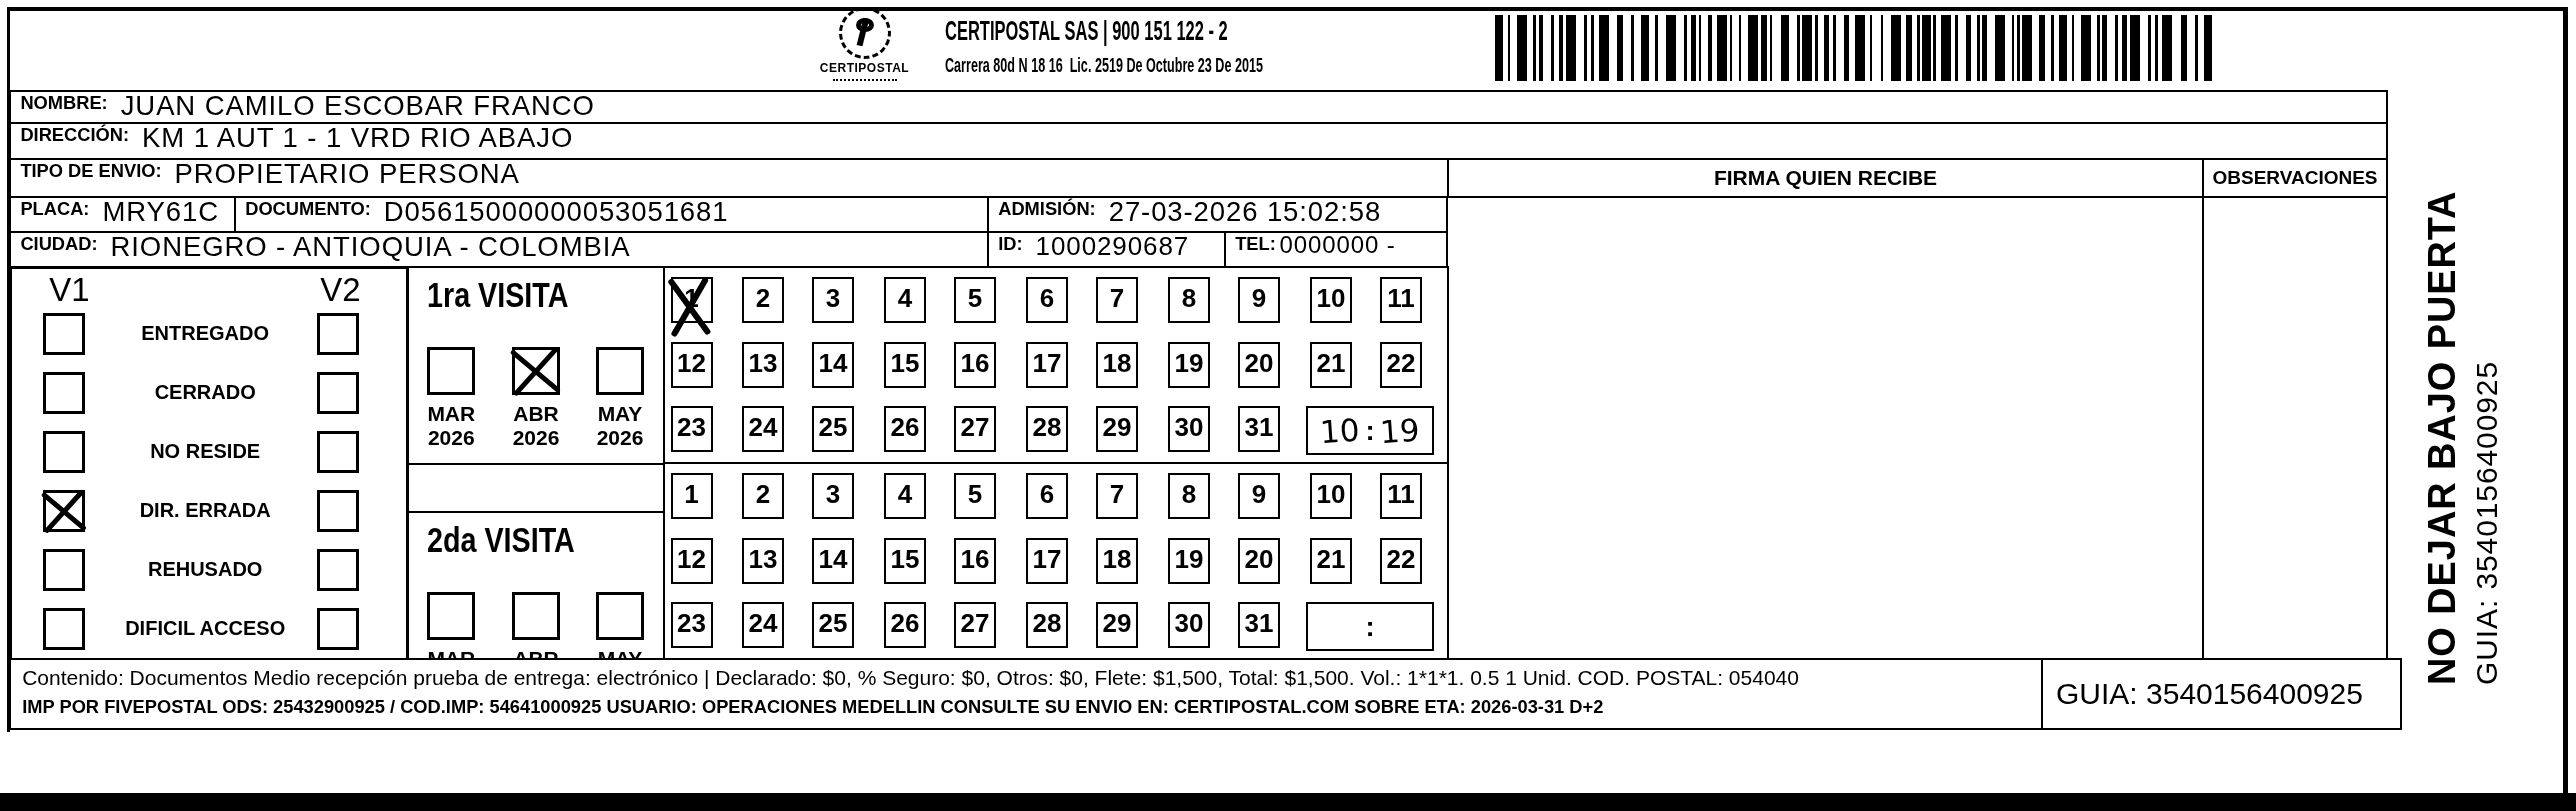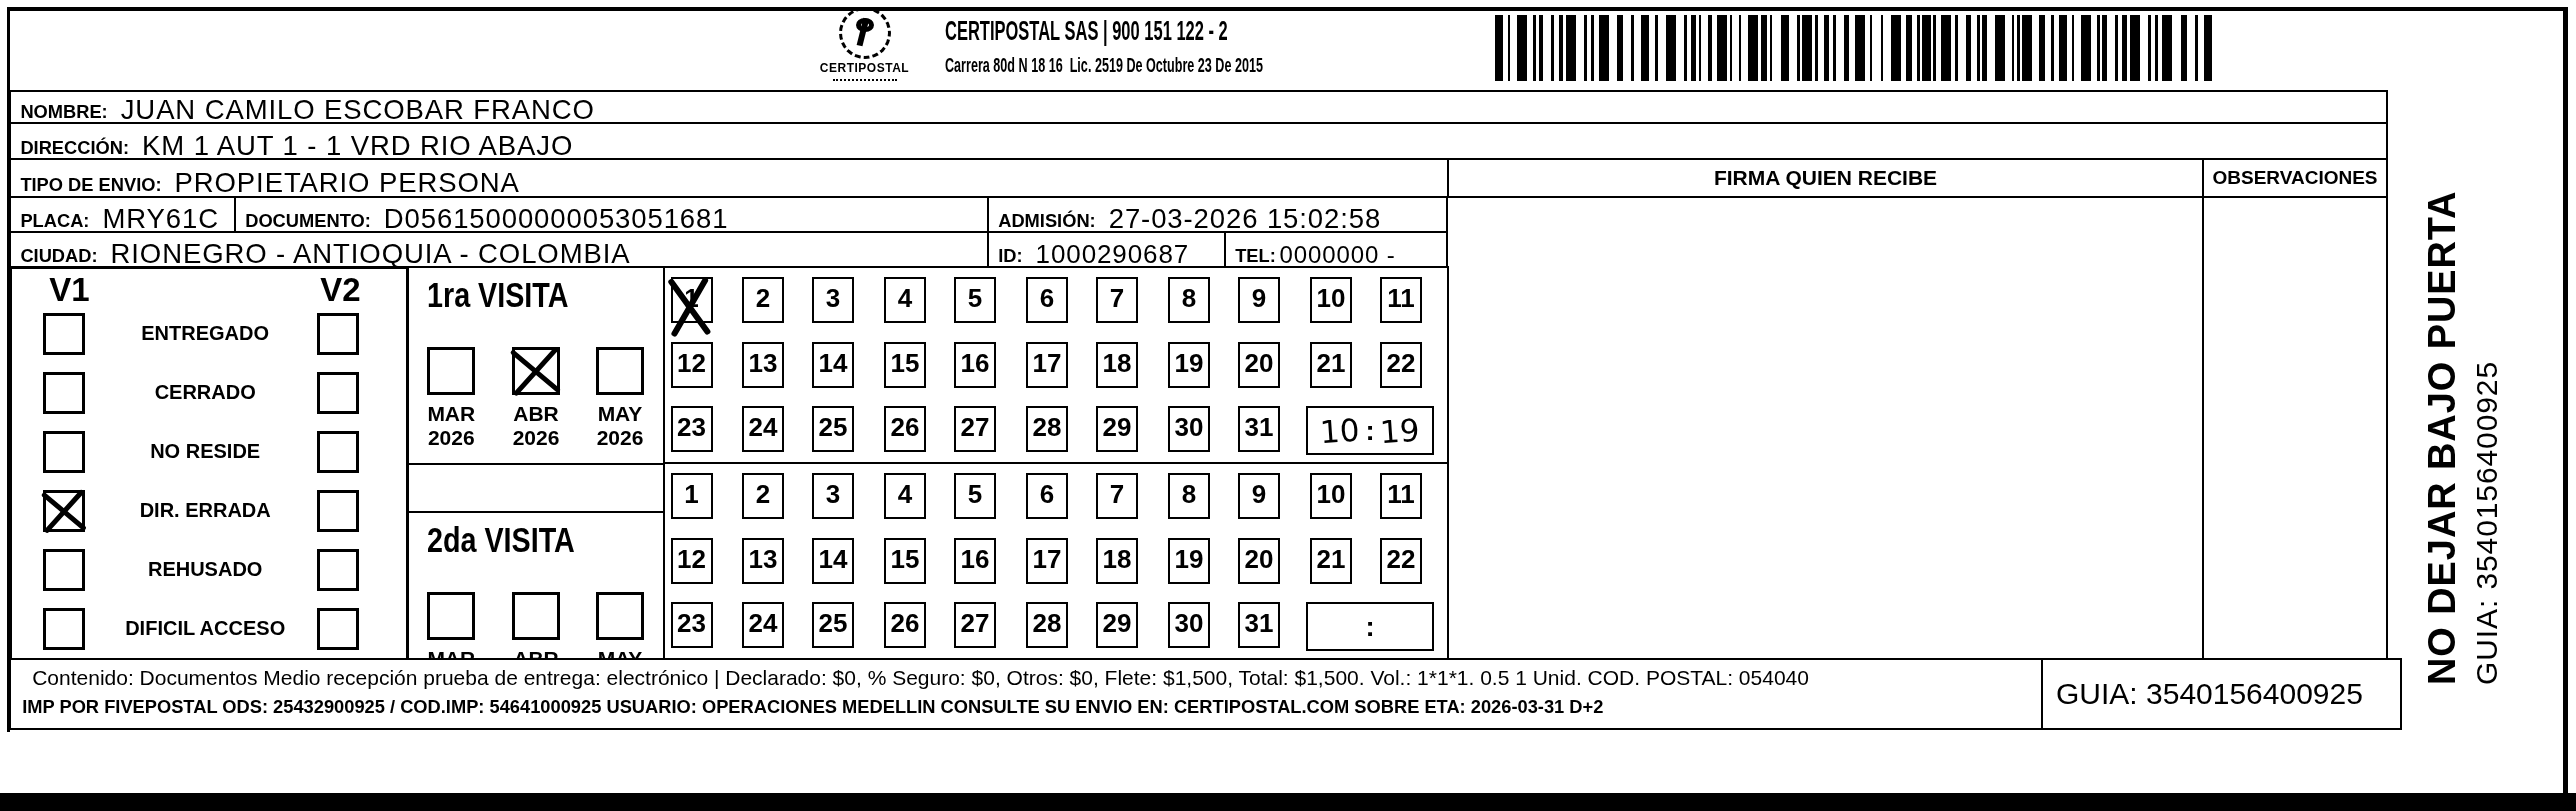--- a/index.html
+++ b/index.html
@@ -1,21 +1,21 @@
 <!DOCTYPE html>
 <html style="font-size:14.7px"><head>
 <meta charset="utf-8">
 <style>
   html,body{margin:0;padding:0;background:#fff;}
   .page{position:relative;width:2576px;height:811px;background:#fff;overflow:hidden;
         font-family:"Liberation Sans",sans-serif;color:#000;}
   .abs{position:absolute;}
   .cell{position:absolute;border:2.7px solid #000;box-sizing:border-box;background:#fff;}
   .cell4{border-width:3.7px;}
-  .rowflex{display:flex;align-items:flex-end;gap:13px;padding-left:9.2px;overflow:hidden;}
+  .rowflex{display:flex;align-items:flex-start;gap:13px;padding-left:9.2px;overflow:hidden;}
   .flabel{font-weight:700;font-size:18.3px;white-space:nowrap;flex:none;}
   .fvalue{font-size:27.5px;letter-spacing:0.9px;white-space:nowrap;line-height:1;}
   .condensed{transform-origin:0 0;white-space:pre;}
   
   .sender{left:16.5px;top:18.3px;font-size:31px;font-weight:700;line-height:35px;transform:scaleX(0.7);}
   .nitblock{left:316px;top:13px;font-size:29px;font-weight:700;line-height:36px;transform:scaleX(0.62);}
   .carrier1{left:945px;top:14.7px;font-size:27.5px;font-weight:700;transform:scaleX(0.6);}
   .carrier2{left:945px;top:53px;font-size:21px;font-weight:700;transform:scaleX(0.6);}
   .logo{left:813px;top:7.3px;width:103px;text-align:center;}
   .logo-circle{width:46px;height:46px;border:3.7px dashed #000;border-radius:50%;margin:0 auto;position:relative;}
@@ -36,37 +36,37 @@
   .cb{position:absolute;width:42px;height:42px;border:3.7px solid #000;box-sizing:border-box;background:#fff;}
   .month-cb{width:48px;height:48px;}
   .xmark{position:absolute;left:-4.6px;right:-4.6px;top:-4.6px;bottom:-4.6px;pointer-events:none;}
   .xmark::before,.xmark::after{content:"";position:absolute;left:-12%;right:-12%;top:50%;margin-top:-1.8px;height:4.6px;background:#000;border-radius:2.7px;}
   .xmark::before{transform:rotate(40deg);}
   .xmark::after{transform:rotate(-48deg);}
   .xmark.big{left:-9.2px;right:-4.6px;top:-7.3px;bottom:-18.3px;}
   .xmark.big::before,.xmark.big::after{left:-15%;right:-15%;height:5.5px;}
   .xmark.big::before{transform:rotate(54deg);}
   .xmark.big::after{transform:rotate(-60deg);}
-  .vhead{position:absolute;top:1.8px;font-size:33px;font-weight:700;}
+  .vhead{position:absolute;top:1.8px;font-size:33px;font-weight:400;}
   .status-rows{position:absolute;left:0;right:0;top:40px;}
   .status-row{position:relative;height:59px;}
   .status-row .v1box{position:absolute;left:31px;top:3.7px;}
   .status-row .v2box{position:absolute;left:305px;top:3.7px;}
   .status-label{position:absolute;left:84px;right:92px;top:0;line-height:49px;text-align:center;
                 font-size:20px;font-weight:700;white-space:nowrap;}
   .visit-title{position:absolute;left:18.3px;top:7.3px;font-size:35px;font-weight:700;transform:scaleX(0.82);transform-origin:0 0;white-space:nowrap;}
   .month-label{position:absolute;width:70px;text-align:center;font-size:21px;font-weight:700;line-height:24px;white-space:pre-line;}
   .day{position:absolute;width:42px;height:46px;border:2.7px solid #000;box-sizing:border-box;
        font-size:26px;font-weight:700;text-align:center;line-height:39px;background:#fff;}
   .time-box{position:absolute;left:641px;top:138px;width:128px;height:49px;border:2.7px solid #000;box-sizing:border-box;
             display:flex;align-items:center;justify-content:center;gap:5.5px;background:#fff;}
   .tcolon{font-size:27.5px;font-weight:700;line-height:1;}
   .hw{font-size:31px;font-weight:400;transform:rotate(-4deg);font-family:"DejaVu Sans",sans-serif;}
   
-  .f1{position:absolute;left:21px;top:5.5px;font-size:21px;white-space:nowrap;}
+  .f1{position:absolute;left:11px;top:5.5px;font-size:21px;white-space:nowrap;}
   .f2{position:absolute;left:11px;top:36px;font-size:18.3px;font-weight:700;white-space:nowrap;}
   .guia-box{display:flex;align-items:center;padding-left:13px;font-size:30px;white-space:nowrap;}
   
   .side-label{position:absolute;left:2418px;top:685px;transform:rotate(-90deg);transform-origin:0 0;white-space:nowrap;}
   .side-warning{font-size:38px;font-weight:700;letter-spacing:0.9px;line-height:48px;}
   .side-guia{font-size:30px;letter-spacing:0.9px;line-height:42px;}
 </style>
 </head>
 <body>
 

